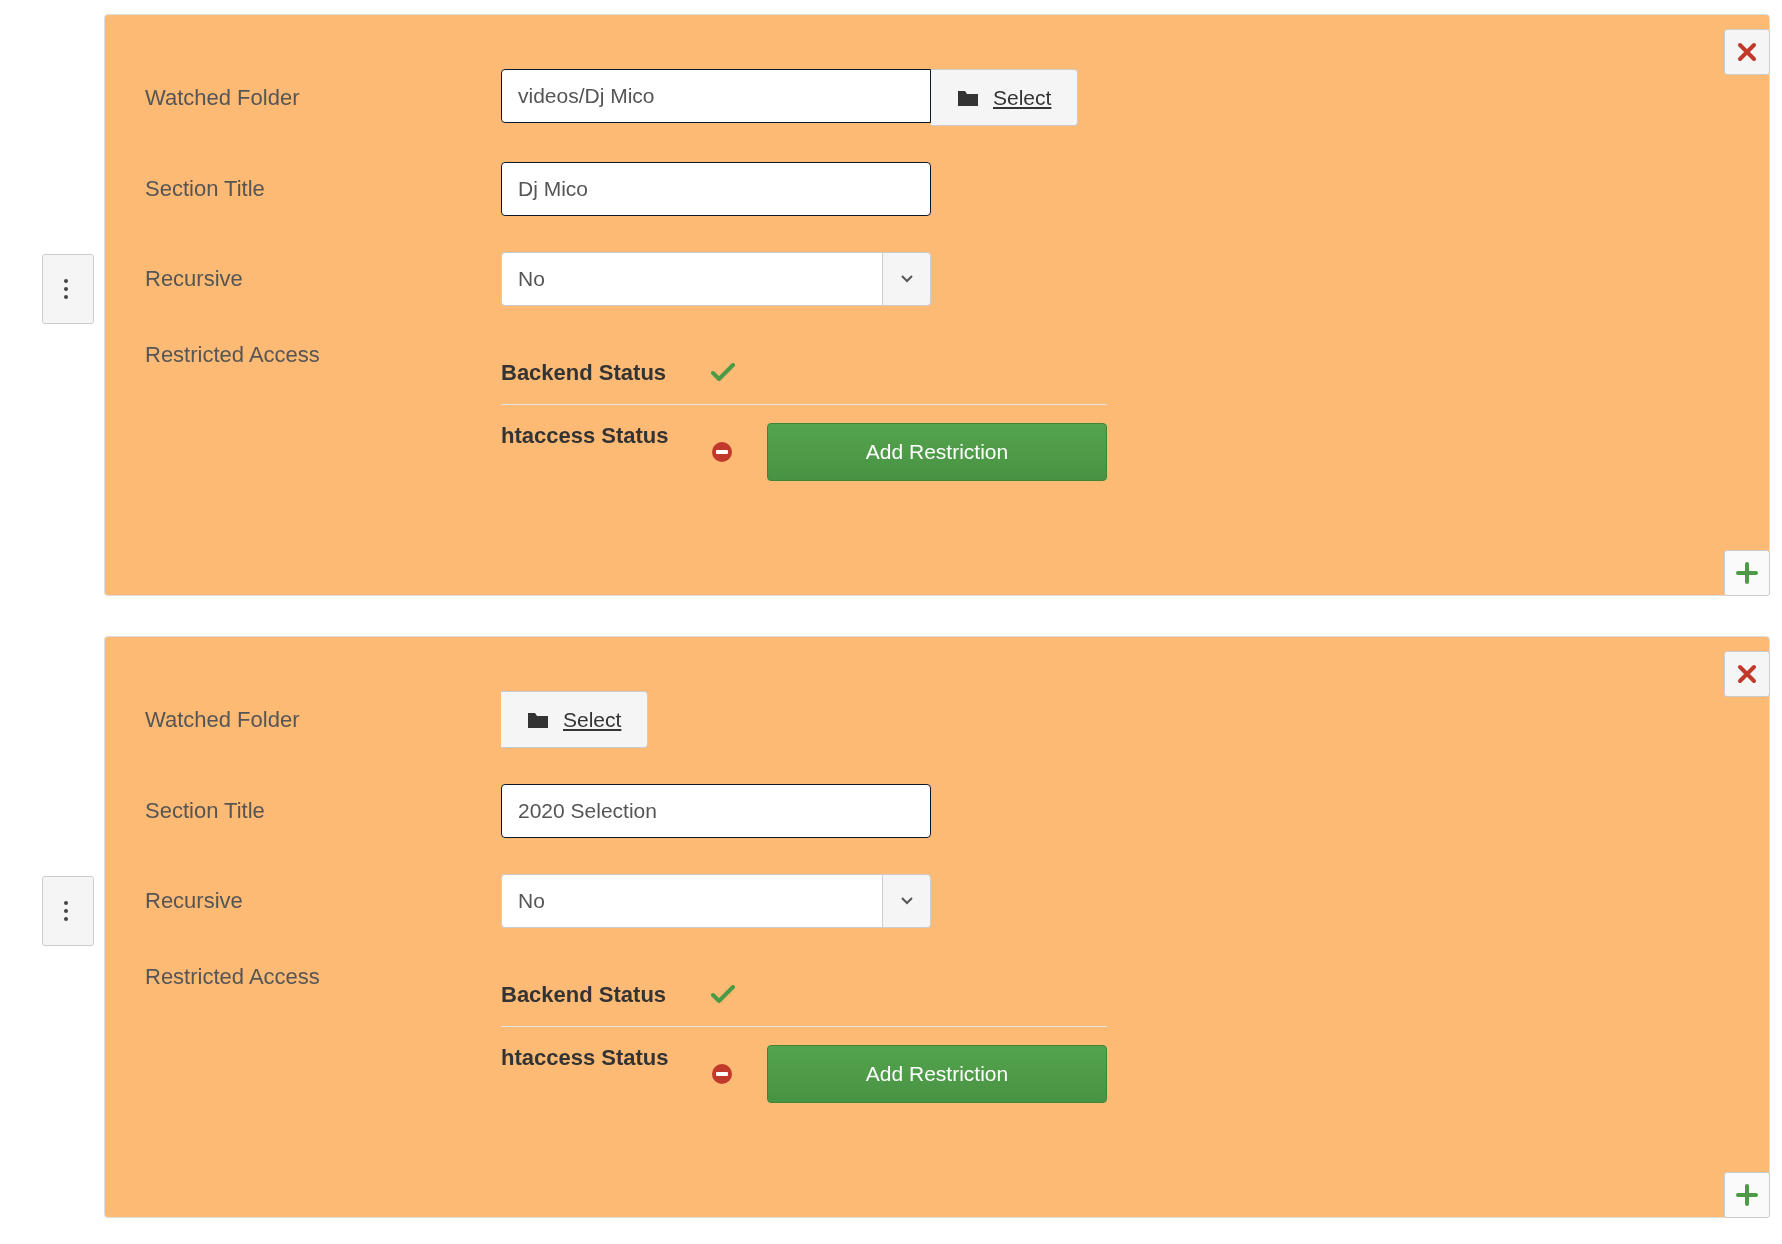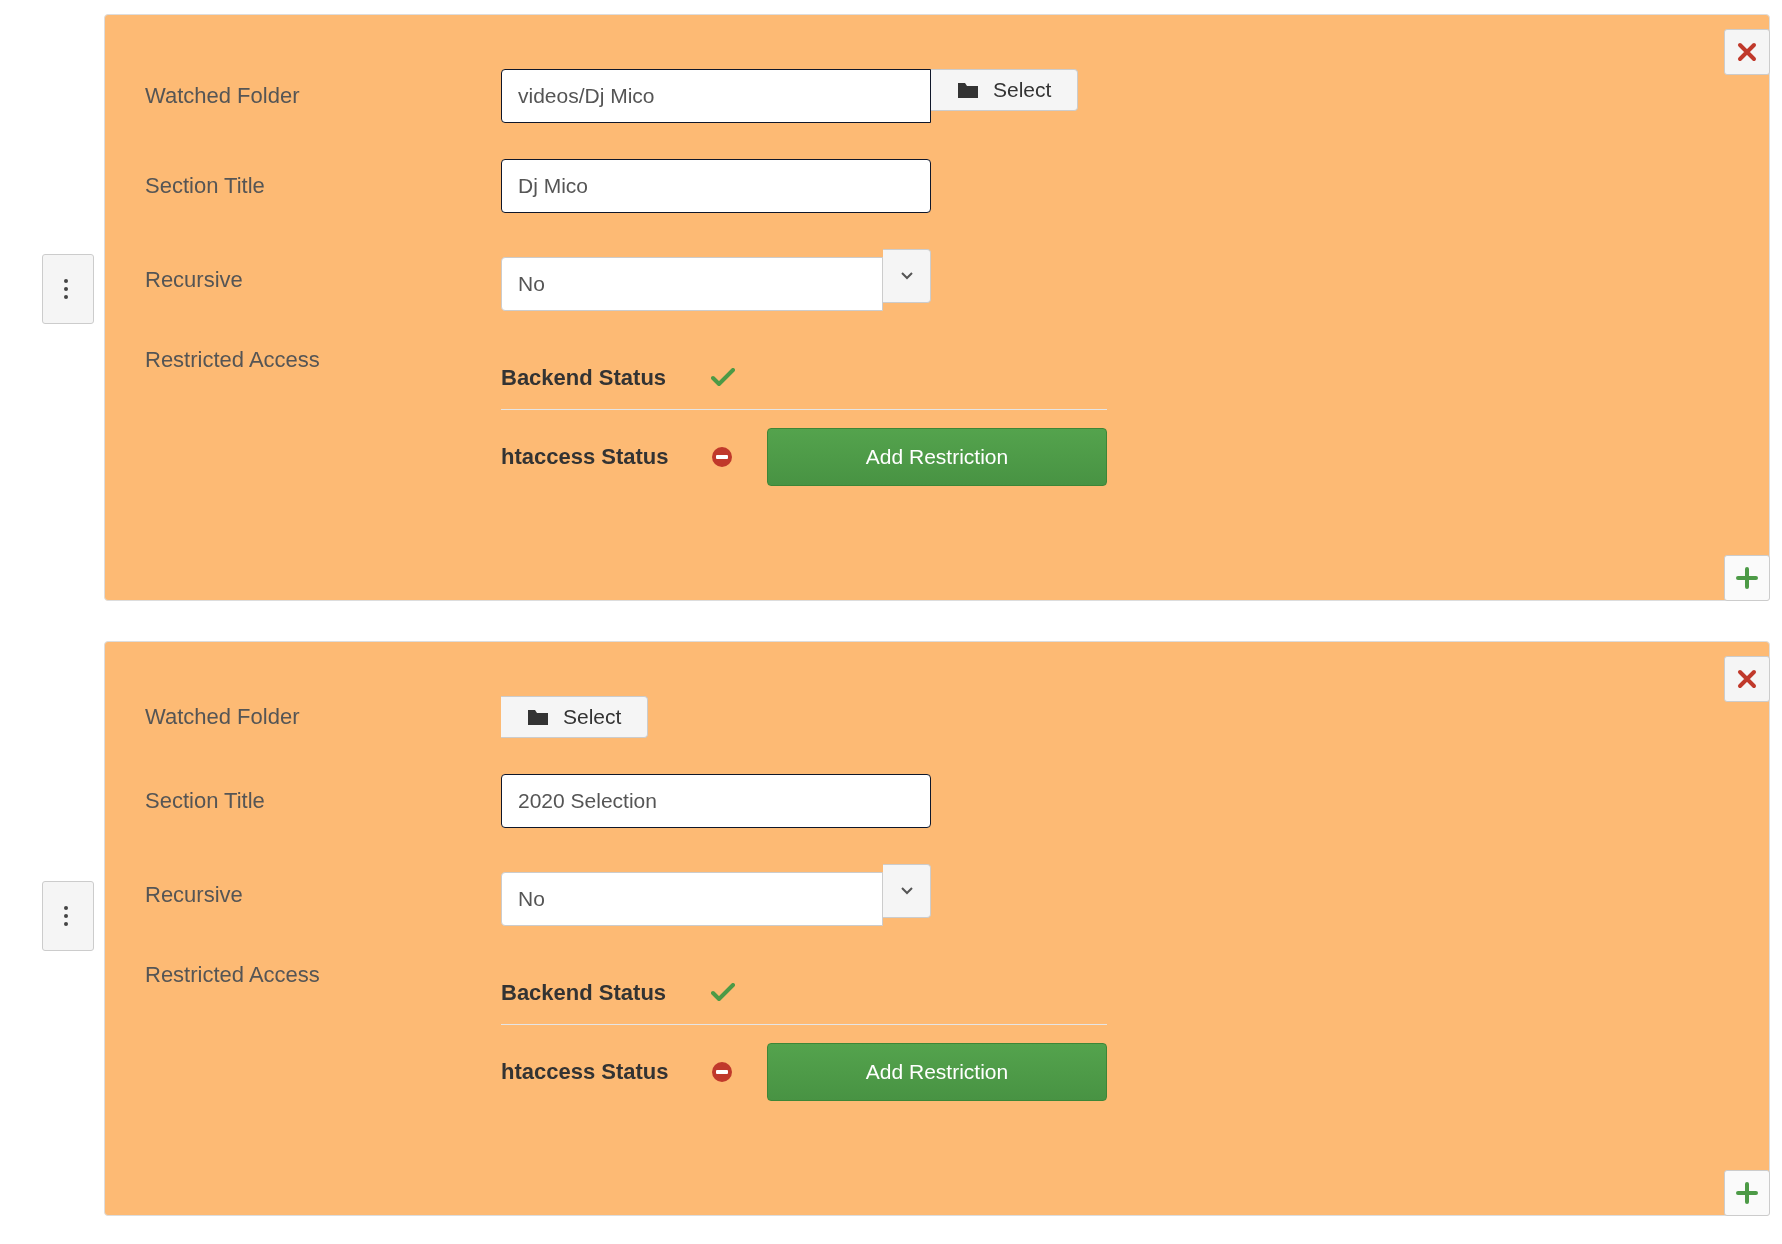--- a/index.html
+++ b/index.html
@@ -98,70 +98,69 @@
     background: #fff;
   }
   .input-group {
     display: flex;
   }
   .input-group .text-input {
     border-top-right-radius: 0;
     border-bottom-right-radius: 0;
   }
   .btn-select {
-    height: 42px;
+    height: 57px;
     border: 1px solid #ccc;
     border-left: none;
     background: #f5f5f5;
     border-top-right-radius: 4px;
     border-bottom-right-radius: 4px;
     padding: 0 26px;
     display: flex;
     align-items: center;
     gap: 14px;
     font-size: 21px;
     color: #333;
     cursor: pointer;
+    text-decoration: underline;
   }
   .select-box {
     display: flex;
     width: 430px;
   }
   .select-main {
     flex: 1;
     height: 54px;
     border: 1px solid #ccc;
     border-radius: 4px 0 0 4px;
     padding: 0 16px;
     font-size: 21px;
     color: #555;
     display: flex;
     align-items: center;
     background: #fff;
     cursor: pointer;
-    margin-top: 8px;
   }
   .select-caret {
     width: 48px;
     height: 54px;
     border: 1px solid #ccc;
     border-left: none;
     border-radius: 0 4px 4px 0;
     background: #f5f5f5;
     display: flex;
     align-items: center;
     justify-content: center;
     cursor: pointer;
   }
   .status-block {
     width: 606px;
   }
   .status-row {
     display: flex;
-    align-items: center;
     padding: 18px 0;
   }
   .status-row + .status-row {
     border-top: 1px solid #e5e5e5;
   }
   .status-label {
     font-weight: 700;
     color: #333;
     font-size: 22px;
     width: 210px;

